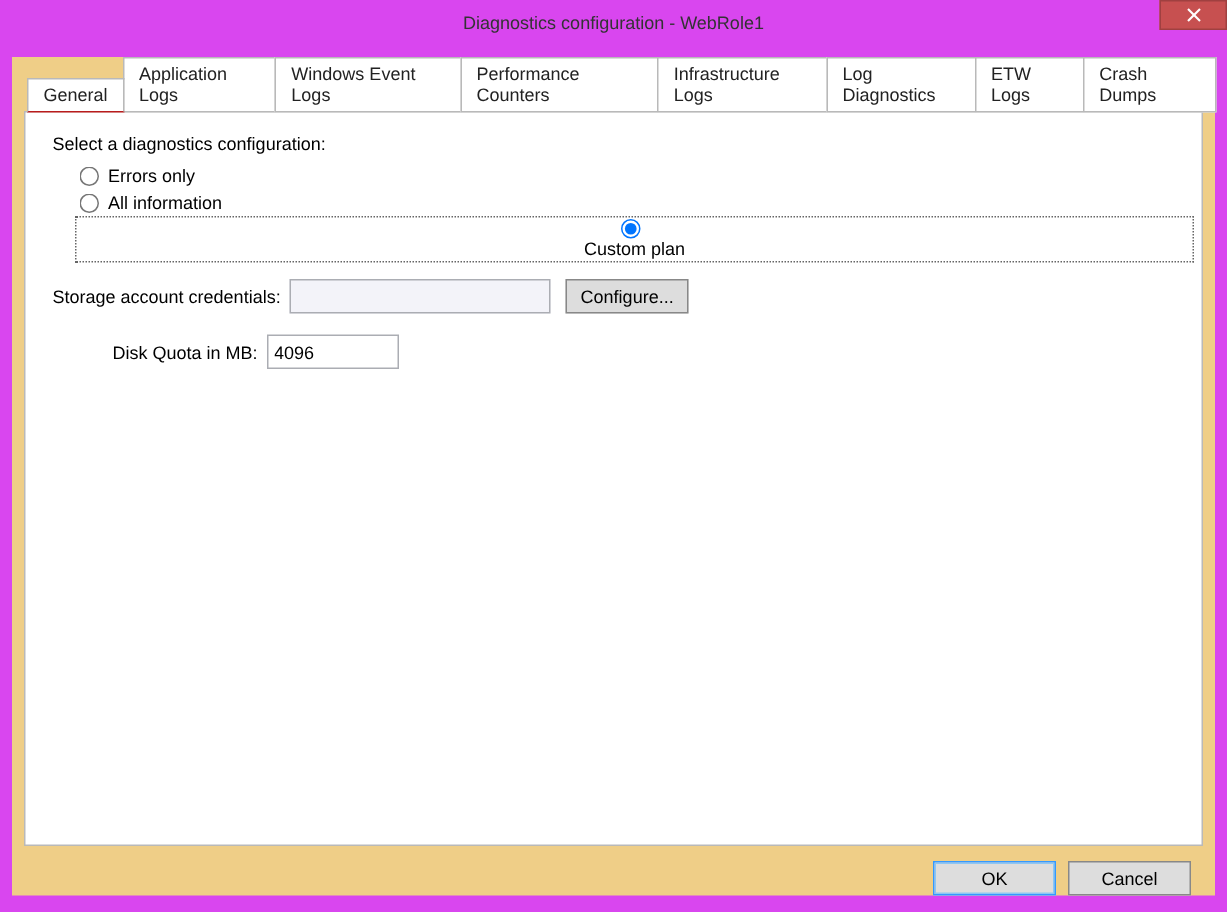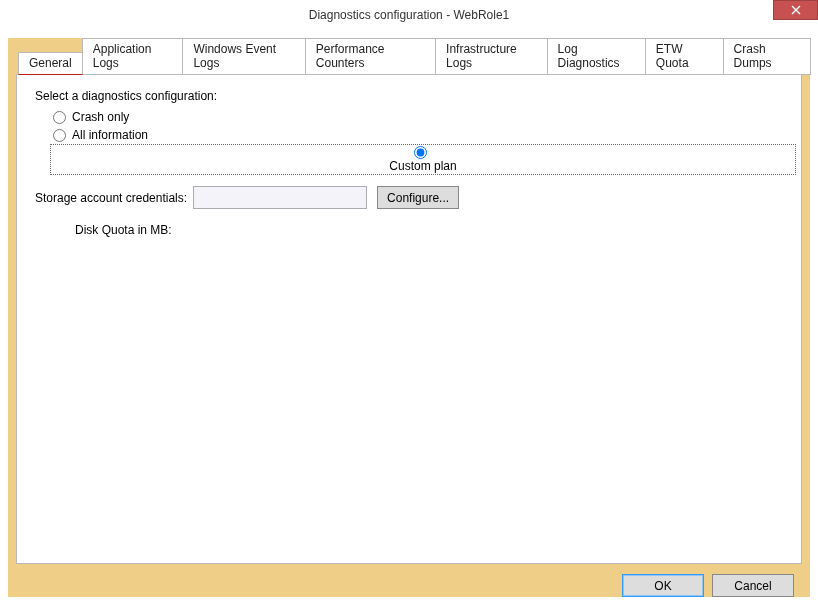--- a/index.html
+++ b/index.html
@@ -7,21 +7,21 @@
       font-family: "Segoe UI", Tahoma, sans-serif;
       font-size: 12px;
       background: #efce87;
       width: 818px;
       height: 608px;
       overflow: hidden;
     }
     .window {
       width: 818px;
       height: 608px;
-      background: #ffffff;
+      background: #d946ef;
       position: relative;
     }
     .titlebar {
       height: 30px;
       display: flex;
       align-items: center;
       justify-content: center;
       position: relative;
       color: #333;
       font-size: 12px;
@@ -164,49 +164,50 @@
   </div>
 
   <div class="client">
     <div class="tabstrip">
       <div class="tab active">General</div>
       <div class="tab">Application Logs</div>
       <div class="tab">Windows Event Logs</div>
       <div class="tab">Performance Counters</div>
       <div class="tab">Infrastructure Logs</div>
       <div class="tab">Log Diagnostics</div>
-      <div class="tab">ETW Quota</div>
+      <div class="tab">ETW Logs</div>
       <div class="tab">Crash Dumps</div>
     </div>
 
     <div class="tabpanel">
       <div class="field-label">Select a diagnostics configuration:</div>
       <div class="radio-group">
         <label class="radio-row">
           <input type="radio" name="cfg" style="">
-          <span>Crash only</span>
+          <span>Errors only</span>
         </label>
         <label class="radio-row">
           <input type="radio" name="cfg" style="">
           <span>All information</span>
         </label>
         <label class="radio-row focused">
           <input type="radio" name="cfg" checked="" style="">
           <span>Custom plan</span>
         </label>
       </div>
 
       <div class="row">
         <label class="field-label">Storage account credentials:</label>
         <input type="text" class="textbox storage-box" readonly="" value="" style="">
         <button class="configure-btn">Configure...</button>
       </div>
 
       <div class="row" style="margin-top:14px;margin-left:40px;">
         <label class="field-label">Disk Quota in MB:</label>
+        <input type="text" class="textbox quota-box" value="4096" style="">
       </div>
     </div>
 
     <div class="footer">
       <button class="primary">OK</button>
       <button>Cancel</button>
     </div>
   </div>
 </div>
 

